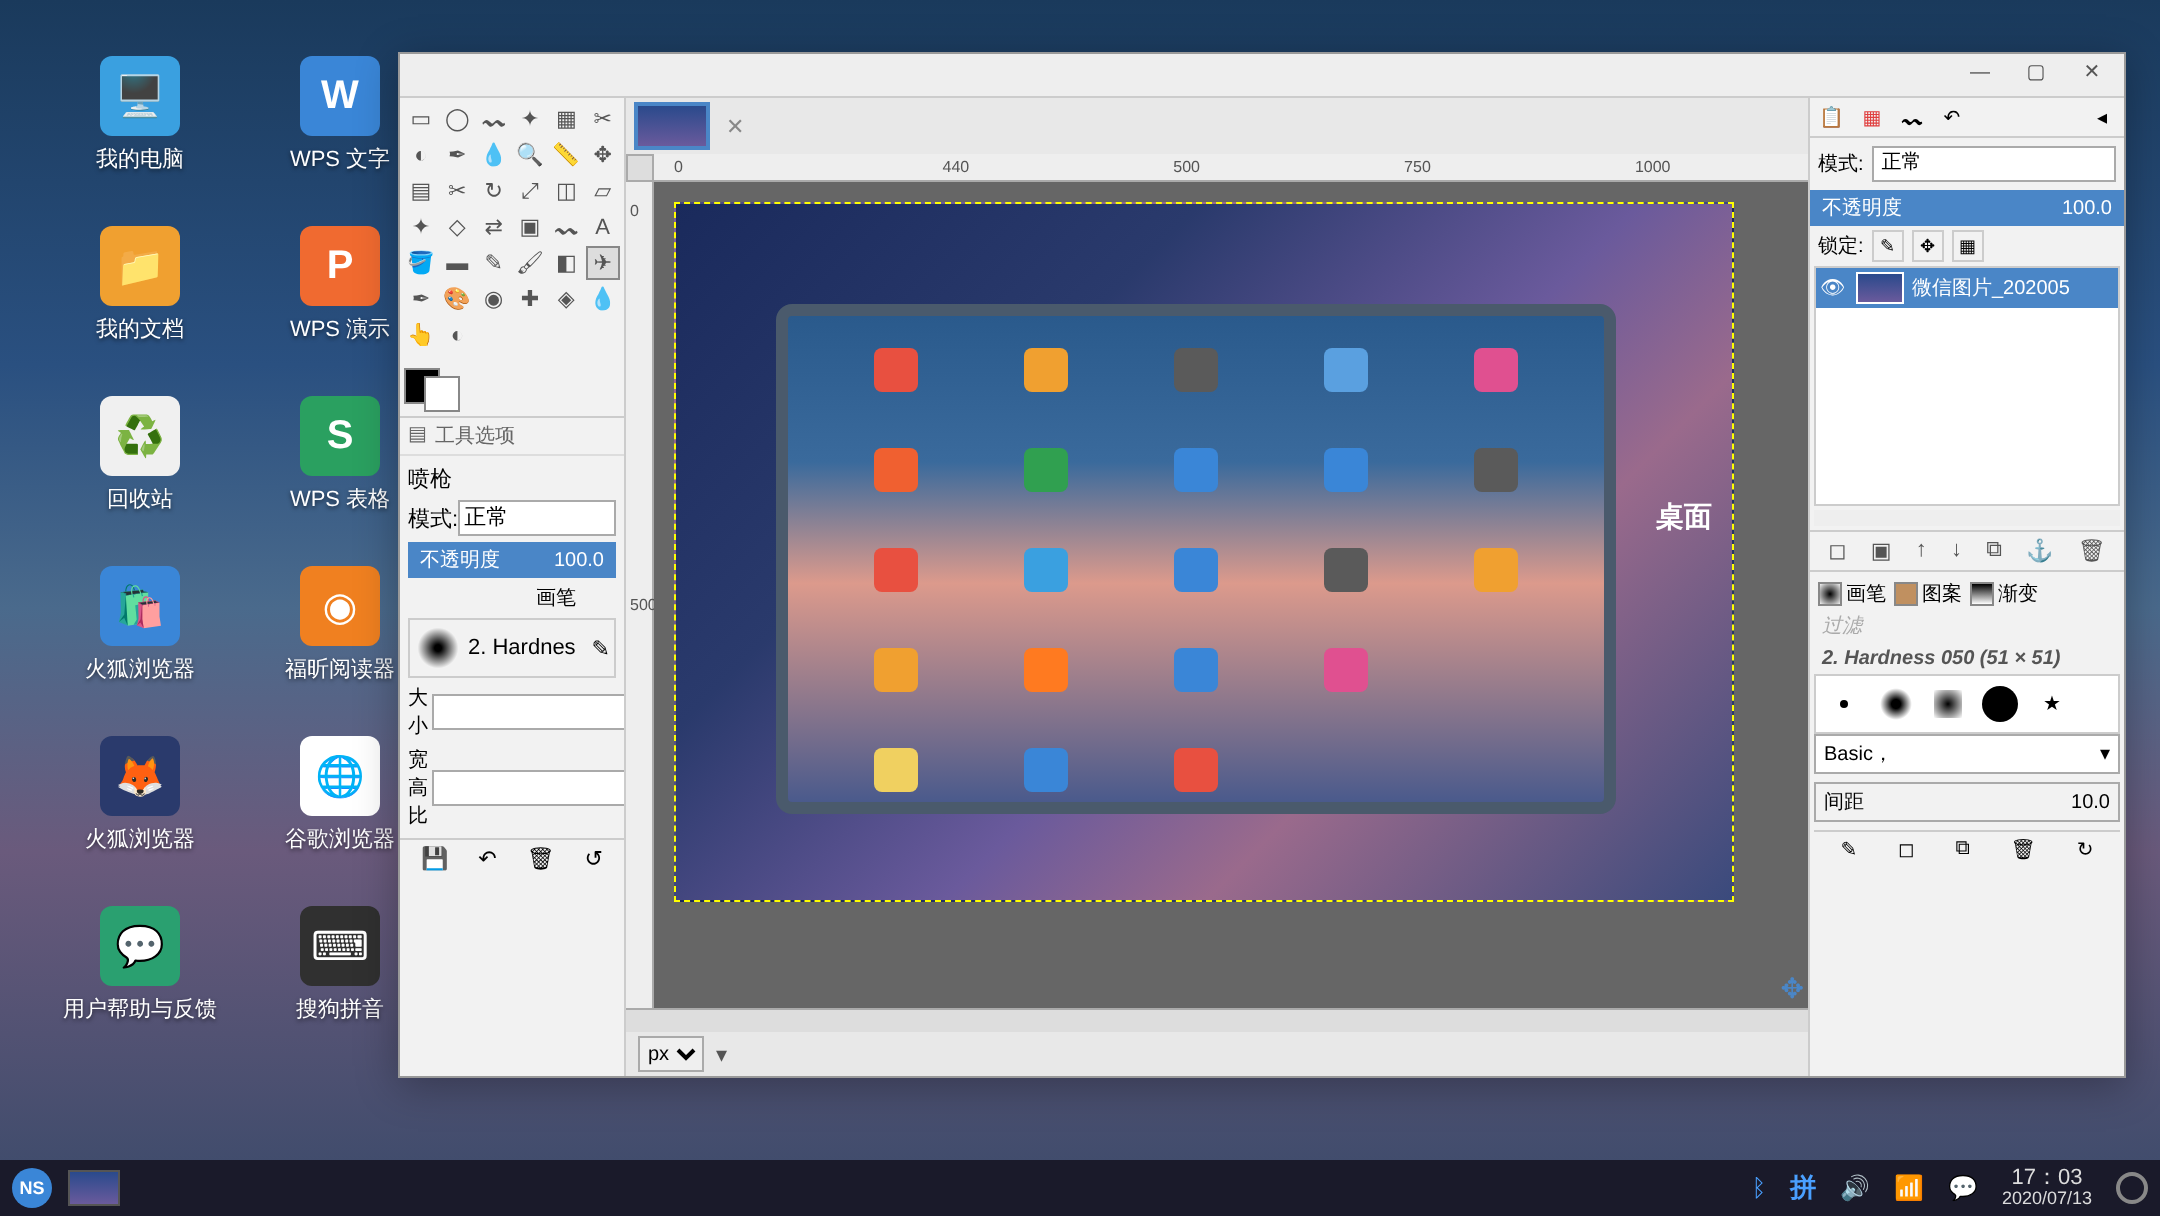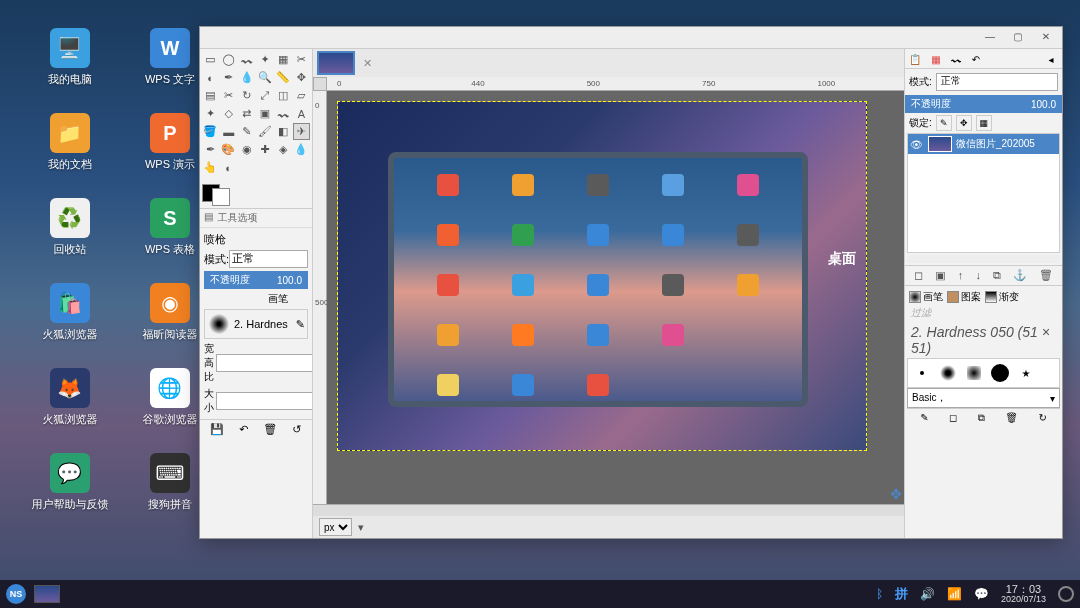--- a/index.html
+++ b/index.html
@@ -422,23 +422,24 @@
     }
     .brush-sq { width: 12px; height: 12px; border: 1px solid #888; }
     .brush-filter {
       height: 16px;
       color: #aaa;
       padding: 0 4px;
       font-style: italic;
     }
     .brush-name {
       padding: 2px 4px;
-      font-size: 14px;
+      font-size: 10px;
       font-style: italic;
       color: #555;
+      font-weight: bold;
     }
     .brush-grid-area {
       height: 30px;
       display: flex;
       gap: 2px;
       padding: 2px;
       border: 1px solid #ccc;
       background: #fff;
     }
     .brush-item {
@@ -650,27 +651,27 @@
             <span>不透明度</span>
             <span>100.0</span>
           </div>
           <div style="font-size:10px;text-align:right;padding-right:20px">画笔</div>
           <div class="brush-row">
             <div class="brush-thumb"></div>
             <span>2. Hardnes</span>
             <span style="margin-left:auto">✎</span>
           </div>
           <div class="spin-row">
-            <span class="spin-label">宽高比</span>
-            <input class="spin-input" value="0.00" style="">
+            <span class="spin-label">大小</span>
+            <input class="spin-input" value="20.00" style="">
 
           </div>
           <div class="spin-row">
-            <span class="spin-label">大小</span>
-            <input class="spin-input" value="20.00" style="">
+            <span class="spin-label">宽高比</span>
+            <input class="spin-input" value="0.00" style="">
 
           </div>
         </div>
         <div class="to-bottom">
           <span>💾</span>
           <span>↶</span>
           <span>🗑</span>
           <span>↺</span>
         </div>
       </div>
@@ -850,20 +851,24 @@
               <div style="width:14px;height:14px;background:radial-gradient(#000,transparent)"></div>
             </div>
           <div class="brush-item">
               <div style="width:18px;height:18px;background:#000;border-radius:50%"></div>
             </div>
           <div class="brush-item">★</div>
         </div>
         <div class="brush-sel-row">
           <span>Basic，</span>
             <span>▾</span>
+        </div>
+        <div class="spacing-bar">
+          <span>间距</span>
+          <span>10.0</span>
         </div>
         <div class="brush-bottom">
           <span>✎</span>
           <span>◻</span>
           <span>⧉</span>
           <span>🗑</span>
           <span>↻</span>
         </div>
       </div>
     </div>

